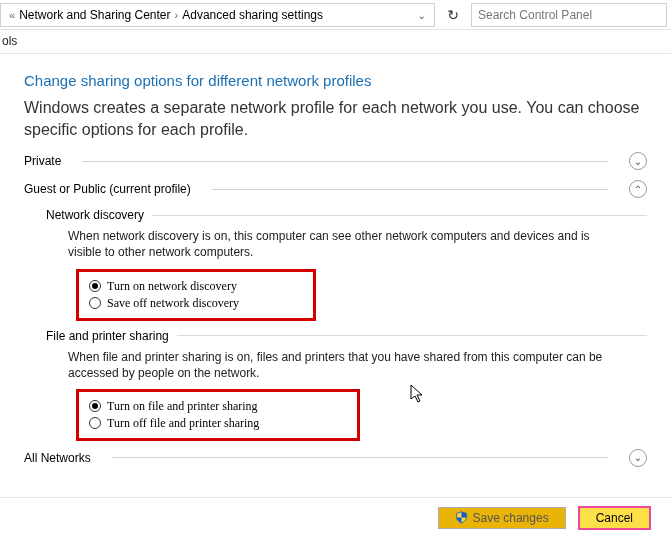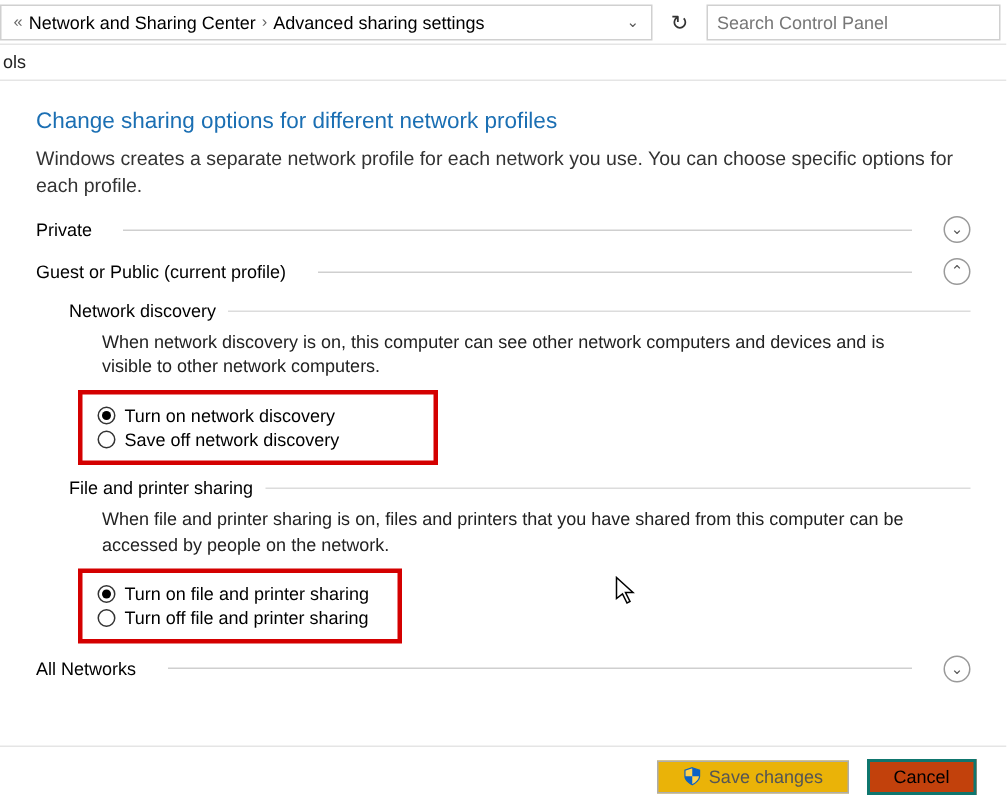--- a/index.html
+++ b/index.html
@@ -63,21 +63,21 @@
     }
 
     .page-title {
       color: #1b6fb3;
       font-size: 15px;
       font-weight: normal;
       margin-bottom: 8px;
     }
     .page-desc {
       color: #333;
-      font-size: 13px;
+      font-size: 16px;
       margin-bottom: 12px;
       line-height: 1.35;
     }
 
     .section-header {
       display: flex;
       align-items: center;
       margin: 8px 0 10px 0;
       gap: 21px;
       cursor: pointer;
@@ -105,23 +105,24 @@
       flex: 1; height: 1px; background: #dcdcdc;
     }
     .subsection-desc {
       font-size: 12px;
       color: #222;
       margin: 6px 22px 8px 44px;
       line-height: 1.35;
     }
 
     .radio-group {
-      margin: 2px 0 8px 28px;
+      margin: 2px 0 8px 52px;
       padding: 6px 10px 6px 10px;
       width: 240px;
+      font-family: Liberation Serif, serif;
     }
     .radio-group.highlight {
       border: 3px solid #d40000;
     }
     .radio-row {
       display: flex;
       align-items: center;
       gap: 6px;
       font-size: 12px;
       padding: 1px 0;
@@ -133,21 +134,21 @@
       display: inline-flex; align-items: center; justify-content: center;
       flex-shrink: 0;
     }
     .radio.checked::after {
       content: "";
       width: 6px; height: 6px;
       background: #000;
       border-radius: 50%;
     }
 
-    .rg2 { width: 216px; }
+    .rg2 { width: 284px; }
 
     .cursor {
       position: absolute;
       left: 410px;
       top: 384px;
       pointer-events: none;
       font-size: 16px;
       color: #000;
     }
 
@@ -168,23 +169,23 @@
       background: #eab308;
       padding: 3px 16px;
       font-size: 12px;
       color: #555;
       display: inline-flex;
       align-items: center;
       gap: 5px;
       cursor: pointer;
     }
     .btn.default {
-      border: 2px solid #0f766e;
+      border: 2px solid #ec4899;
       color: #000;
-      background: #c2410c;
+      background: #fde047;
     }
     .shield {
       width: 13px; height: 13px;
       display: inline-flex;
     }
   </style>
 </head>
 <body>
 
 <div class="topbar">

